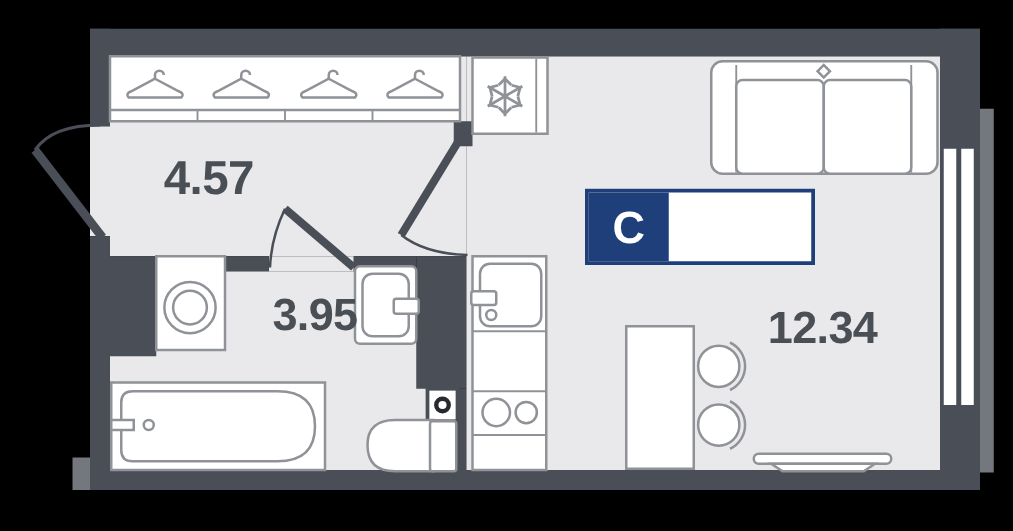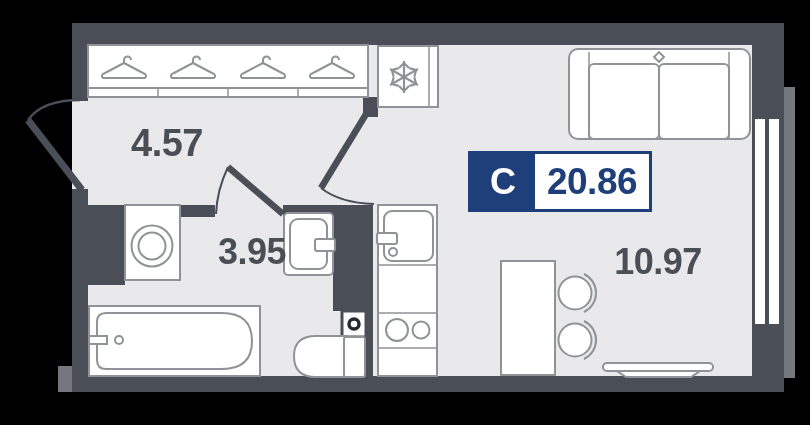--- a/index.html
+++ b/index.html
@@ -180,20 +180,19 @@
         <g>
           <line x1="371" y1="106" x2="321" y2="188" stroke-width="6.5"></line>
           <path d="M321 188 Q340 203 374 204" stroke-width="2"></path>
         </g>
       </g>
     </g>
   </svg>
 
   <div class="room-label lbl-hall">4.57</div>
   <div class="room-label lbl-bath">3.95</div>
-  <div class="room-label lbl-living">10.97</div>
+  <div class="room-label lbl-living">12.34</div>
 
   <div class="badge">
     <div class="type">С</div>
-    <div class="val">20.86</div>
   </div>
 
 </div>
 
 </body></html>

